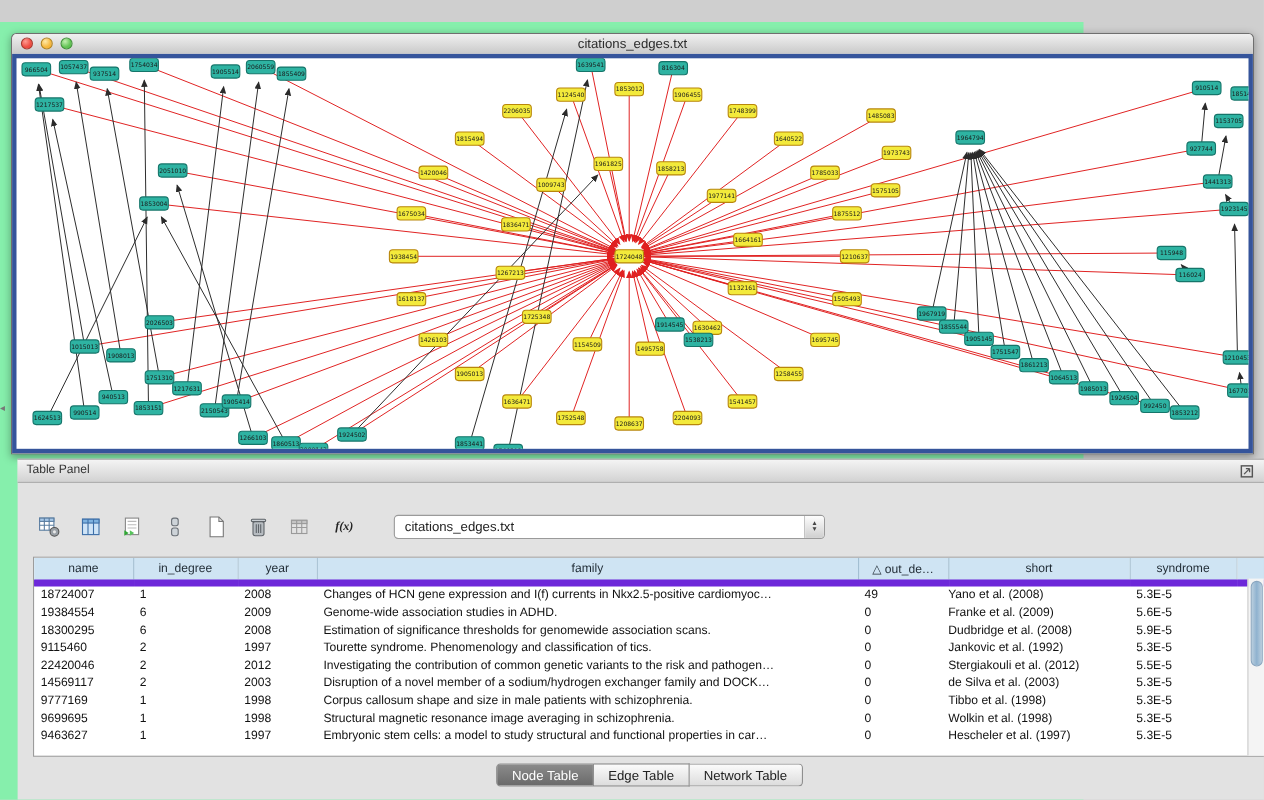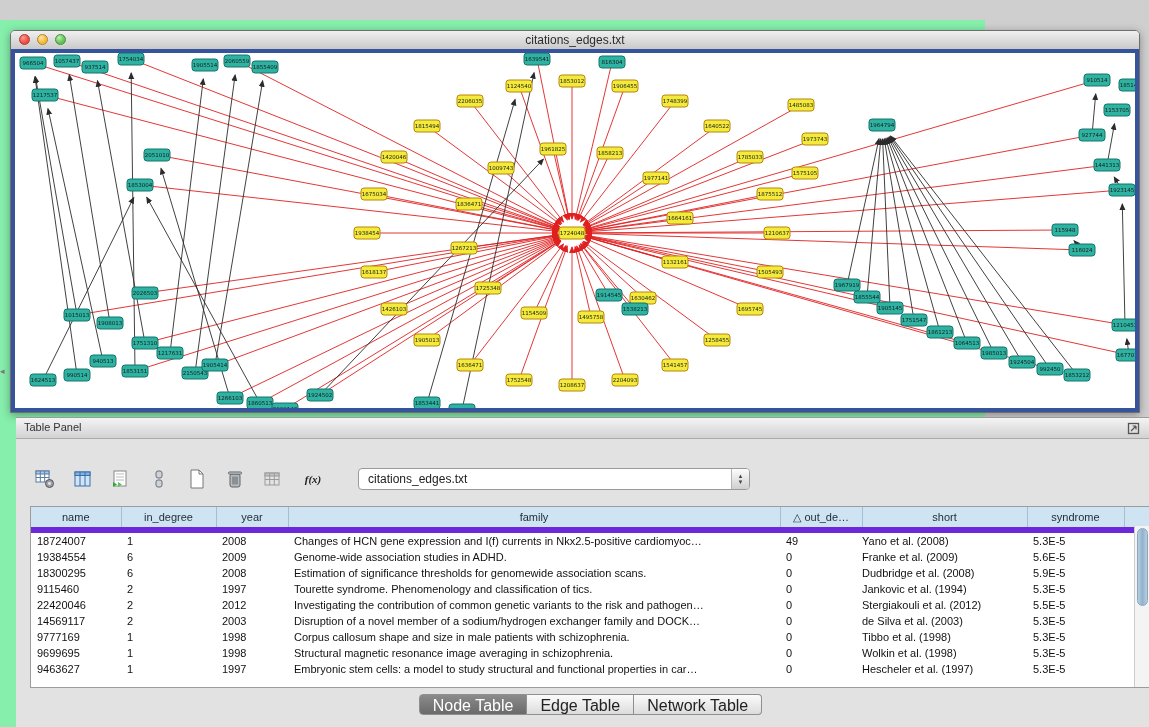--- a/index.html
+++ b/index.html
@@ -106,21 +106,21 @@
   .vthumb{
     position:absolute;left:2px;right:2px;top:2px;height:78px;border-radius:6px;
     background:linear-gradient(90deg,#b9cede,#8fb2cf,#b9cede);
     border:1px solid #8aa6bf;box-sizing:border-box;
   }
 
   .table-tabs{
     position:absolute;left:0;right:0;top:276px;display:flex;justify-content:center;
   }
   .tab{
-    height:21px;padding:0 13px;font-size:16px;line-height:21px;
+    height:21px;padding:0 13px;font-size:12px;line-height:21px;
     background:linear-gradient(#fbfbfb,#dcdcdc);
     border:1px solid #8f8f8f;border-left:none;color:#222;
   }
   .tab:first-child{border-left:1px solid #8f8f8f;border-radius:4px 0 0 4px;}
   .tab:last-child{border-radius:0 4px 4px 0;}
   .tab.selected{background:linear-gradient(#8b8b8b,#6a6a6a);color:#ffffff;}
 
   
   .status-bar{
     position:absolute;left:0;bottom:0;width:1149px;height:20px;
@@ -766,21 +766,21 @@
               <td class="center">Dudbridge et al. (2008)</td>
               <td>5.9E-5</td>
               <td></td>
             </tr>
             <tr>
               <td>9115460</td>
               <td>2</td>
               <td>1997</td>
               <td>Tourette syndrome. Phenomenology and classification of tics.</td>
               <td>0</td>
-              <td class="center">Jankovic et al. (1994)</td>
+              <td class="center">Jankovic et al. (1992)</td>
               <td>5.3E-5</td>
               <td></td>
             </tr>
             <tr>
               <td>22420046</td>
               <td>2</td>
               <td>2012</td>
               <td>Investigating the contribution of common genetic variants to the risk and pathogen…</td>
               <td>0</td>
               <td class="center">Stergiakouli et al. (2012)</td>

